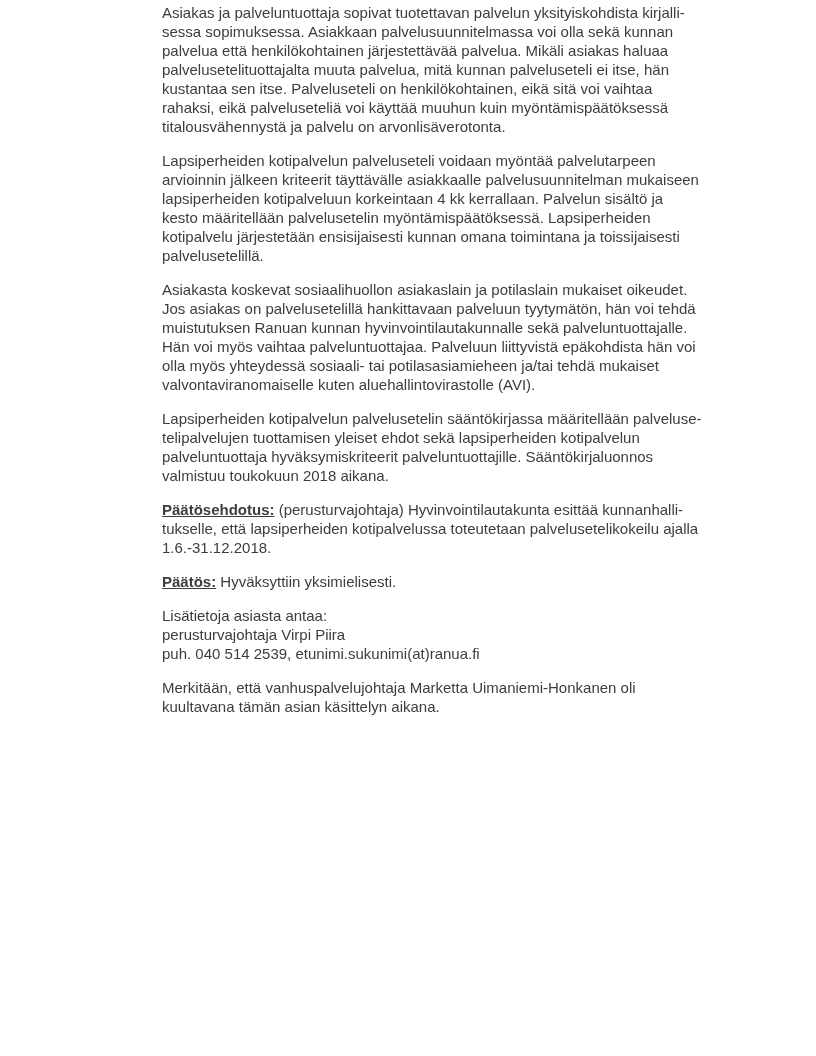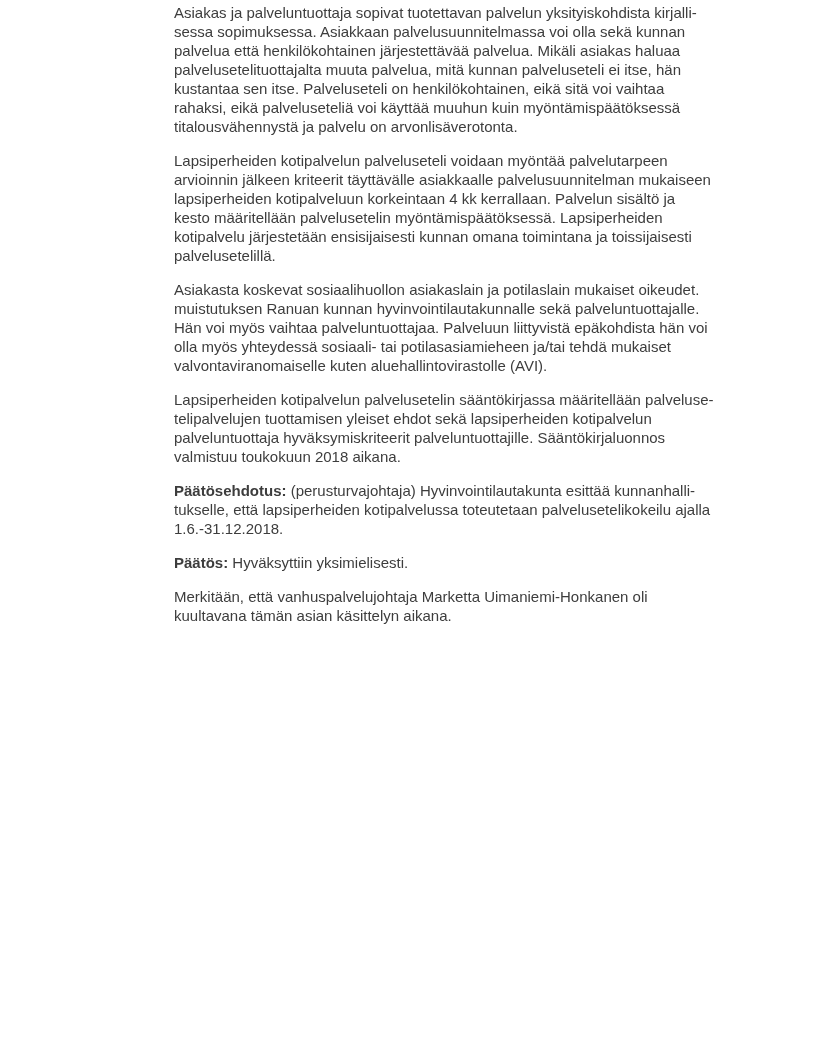--- a/index.html
+++ b/index.html
@@ -15,32 +15,32 @@
     font-size: 15px;
     line-height: 19px;
     color: #3d3d3d;
     overflow: hidden;
   }
   .doc-body {
     position: absolute;
     left: 162px;
     top: 3px;
     width: 620px;
-    margin-left: 12px;
   }
   p.para {
     margin: 0 0 15px 0;
     padding: 0;
   }
   .ln {
     display: block;
     white-space: pre;
   }
   .lead {
     font-weight: bold;
+    text-decoration: underline;
   }
 </style>
 </head>
 <body style="background: rgb(255, 255, 255); color: rgb(61, 61, 61);">
 
 <main>
   <section class="doc-body">
 
     <p class="para">
       <span class="ln">Asiakas ja palveluntuottaja sopivat tuotettavan palvelun yksityiskohdista kirjalli-</span>
@@ -56,20 +56,21 @@
       <span class="ln">Lapsiperheiden kotipalvelun palveluseteli voidaan myöntää palvelutarpeen</span>
       <span class="ln">arvioinnin jälkeen kriteerit täyttävälle asiakkaalle palvelusuunnitelman mukaiseen</span>
       <span class="ln">lapsiperheiden kotipalveluun korkeintaan 4 kk kerrallaan. Palvelun sisältö ja</span>
       <span class="ln">kesto määritellään palvelusetelin myöntämispäätöksessä. Lapsiperheiden</span>
       <span class="ln">kotipalvelu järjestetään ensisijaisesti kunnan omana toimintana ja toissijaisesti</span>
       <span class="ln">palvelusetelillä.</span>
     </p>
 
     <p class="para">
       <span class="ln">Asiakasta koskevat sosiaalihuollon asiakaslain ja potilaslain mukaiset oikeudet.</span>
+      <span class="ln">Jos asiakas on palvelusetelillä hankittavaan palveluun tyytymätön, hän voi tehdä</span>
       <span class="ln">muistutuksen Ranuan kunnan hyvinvointilautakunnalle sekä palveluntuottajalle.</span>
       <span class="ln">Hän voi myös vaihtaa palveluntuottajaa. Palveluun liittyvistä epäkohdista hän voi</span>
       <span class="ln">olla myös yhteydessä sosiaali- tai potilasasiamieheen ja/tai tehdä mukaiset</span>
       <span class="ln">valvontaviranomaiselle kuten aluehallintovirastolle (AVI).</span>
     </p>
 
     <p class="para">
       <span class="ln">Lapsiperheiden kotipalvelun palvelusetelin sääntökirjassa määritellään palveluse-</span>
       <span class="ln">telipalvelujen tuottamisen yleiset ehdot sekä lapsiperheiden kotipalvelun</span>
       <span class="ln">palveluntuottaja hyväksymiskriteerit palveluntuottajille. Sääntökirjaluonnos</span>
@@ -79,20 +80,25 @@
     <p class="para">
       <span class="ln"><strong class="lead">Päätösehdotus:</strong><span> (perusturvajohtaja) Hyvinvointilautakunta esittää kunnanhalli-</span></span>
       <span class="ln">tukselle, että lapsiperheiden kotipalvelussa toteutetaan palvelusetelikokeilu ajalla</span>
       <span class="ln">1.6.-31.12.2018.</span>
     </p>
 
     <p class="para">
       <span class="ln"><strong class="lead">Päätös:</strong><span> Hyväksyttiin yksimielisesti.</span></span>
     </p>
 
+    <p class="para">
+      <span class="ln">Lisätietoja asiasta antaa:</span>
+      <span class="ln">perusturvajohtaja Virpi Piira</span>
+      <span class="ln">puh. 040 514 2539, etunimi.sukunimi(at)ranua.fi</span>
+    </p>
 
     <p class="para">
       <span class="ln">Merkitään, että vanhuspalvelujohtaja Marketta Uimaniemi-Honkanen oli</span>
       <span class="ln">kuultavana tämän asian käsittelyn aikana.</span>
     </p>
 
   </section>
 </main>
 
 </body></html>

